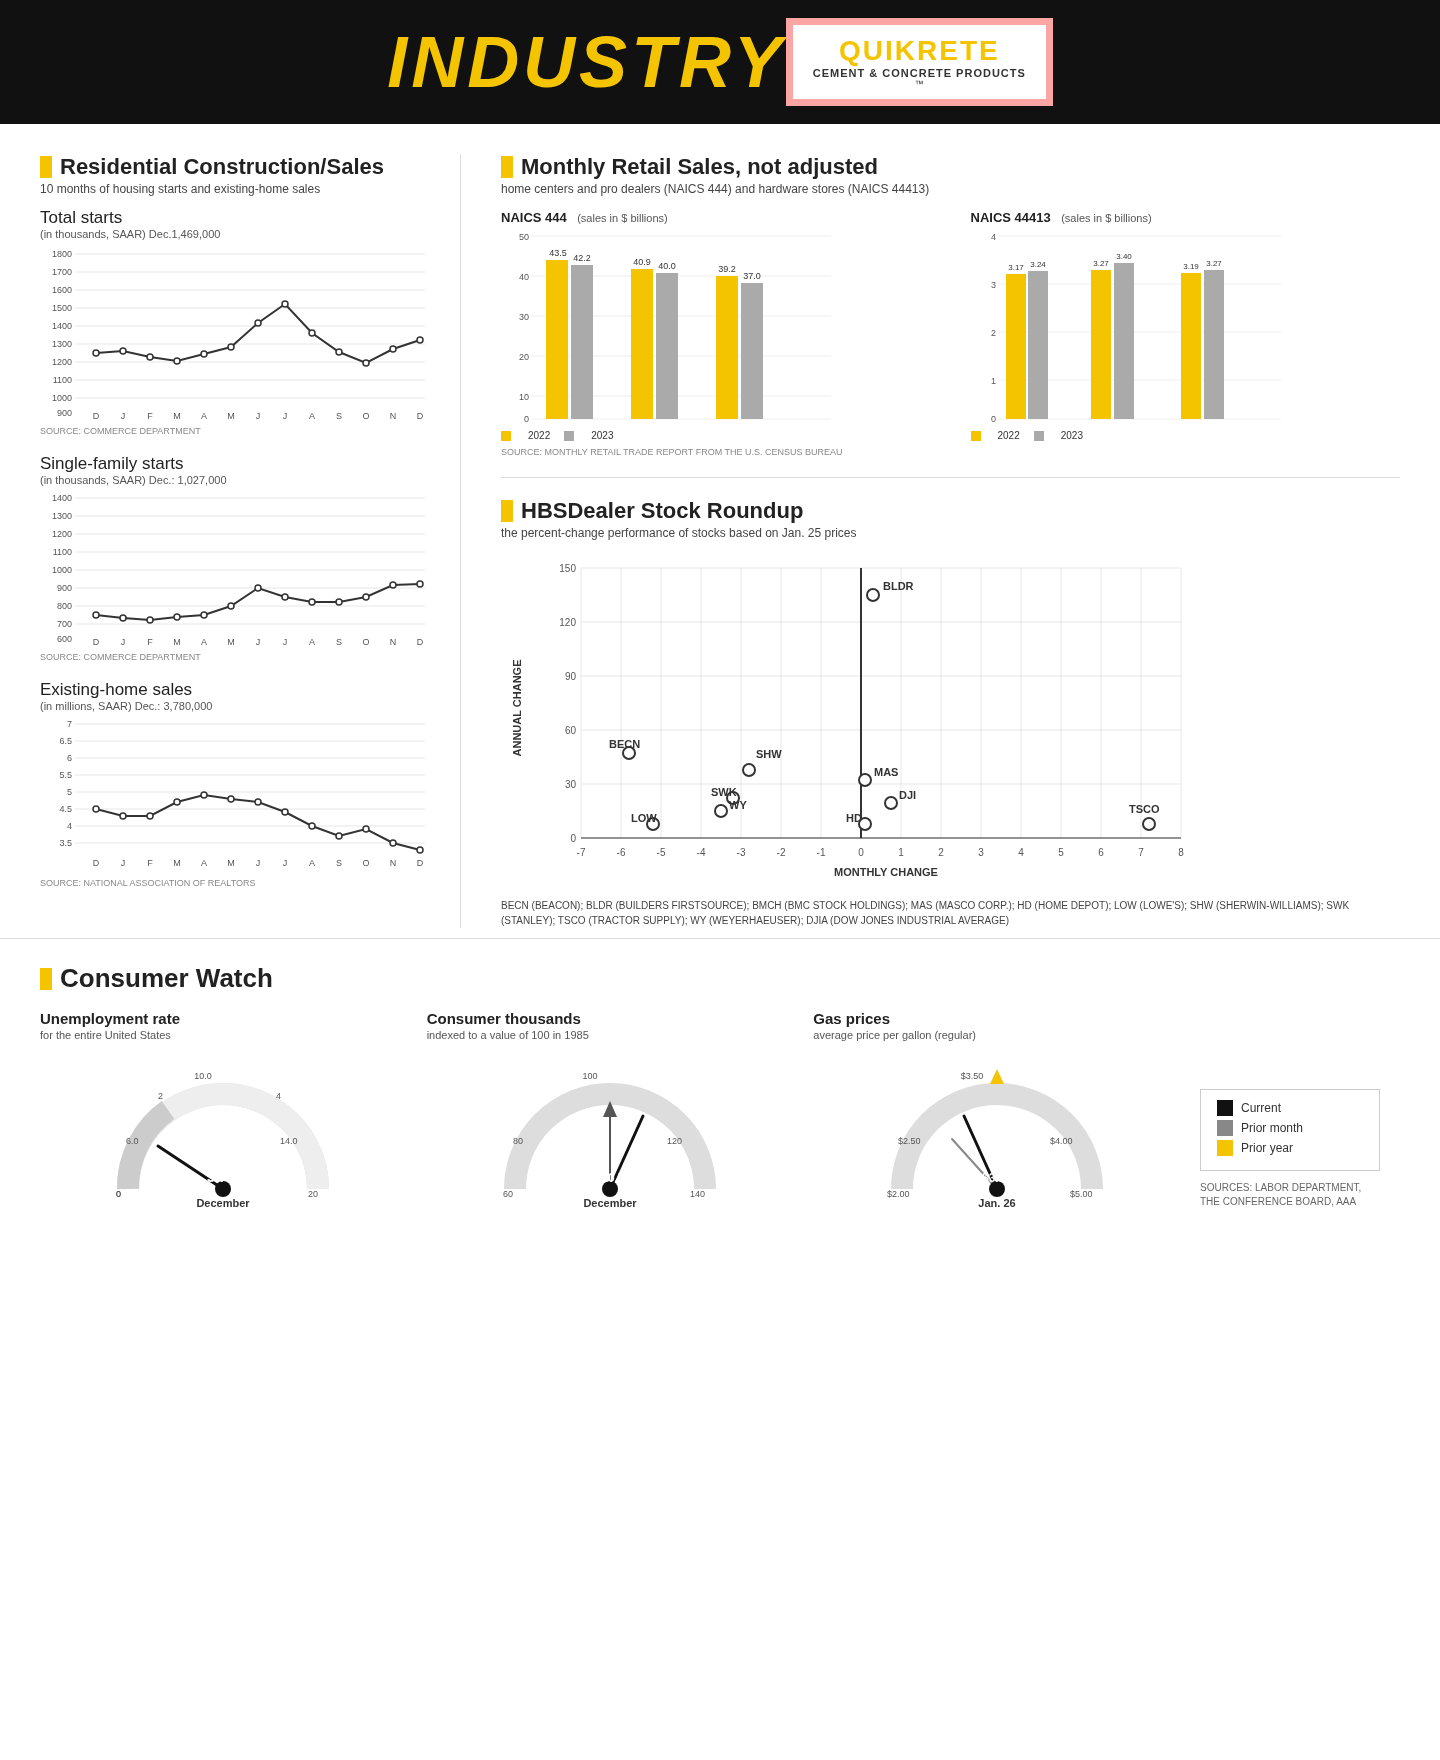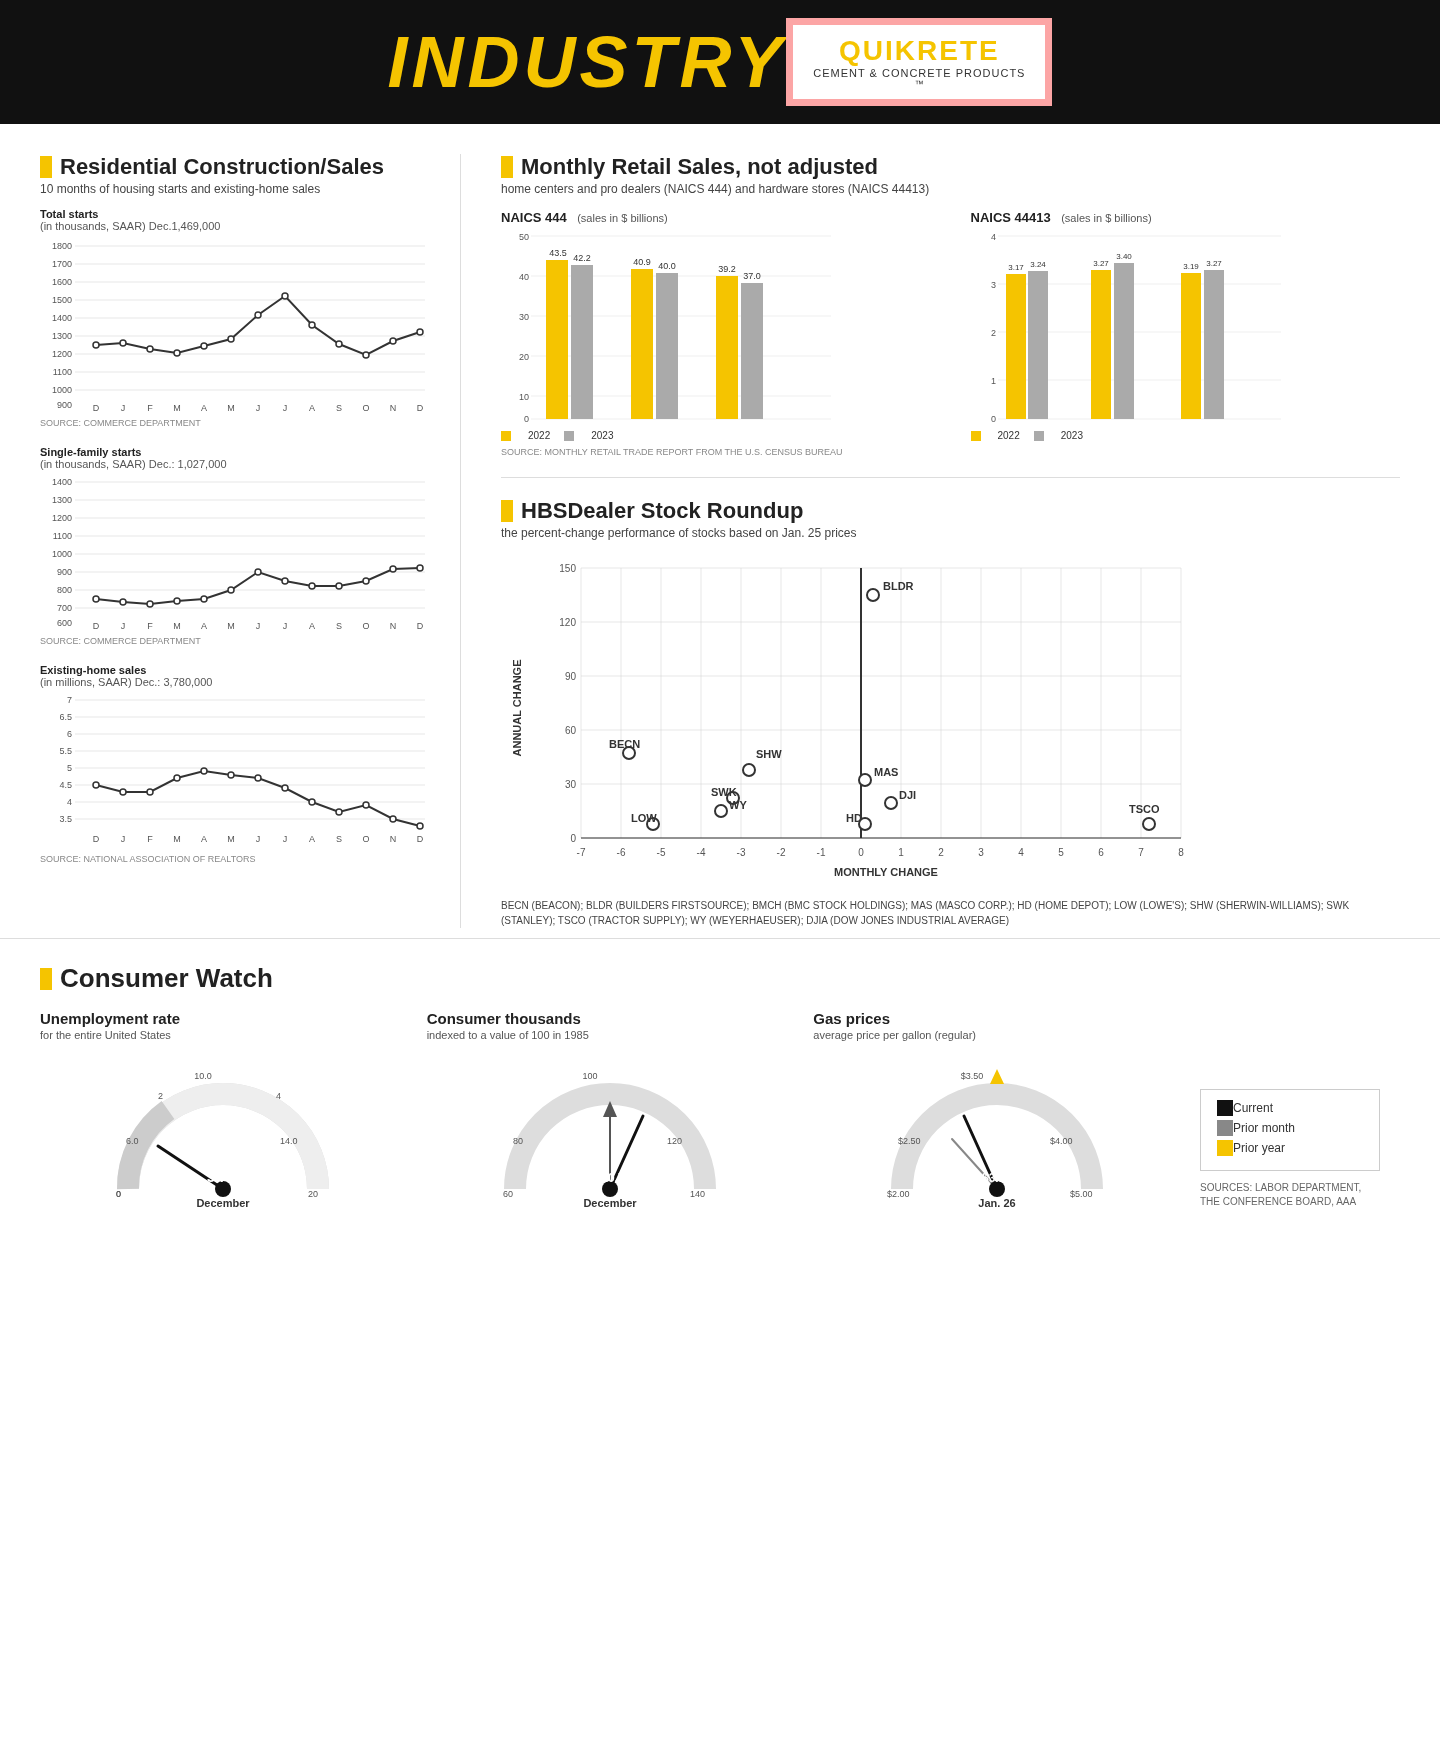--- a/index.html
+++ b/index.html
@@ -4,36 +4,36 @@
   <style>
     * { box-sizing: border-box; margin: 0; padding: 0; }
     body { background: #fff; font-family: Arial, sans-serif; width: 1440px; min-height: 1760px; overflow-x: hidden; }
 
     
     .header { background: #111; display: flex; align-items: center; justify-content: center; padding: 18px 40px; }
     .header-industry { font-size: 72px; font-weight: 900; color: #f5c400; letter-spacing: 4px; font-style: italic; text-transform: uppercase; }
     .header-dashboard { font-size: 72px; font-weight: 900; color: #f5c400; letter-spacing: 4px; font-style: italic; text-transform: uppercase; }
     .logo-box { border: 7px solid #fca5a5; background: #fff; padding: 10px 20px; display: flex; flex-direction: column; align-items: center; }
     .logo-title { font-size: 28px; font-weight: 900; color: #f5c400; letter-spacing: 2px; }
-    .logo-sub { font-size: 11px; font-weight: 400; color: #333; letter-spacing: 1px; text-transform: uppercase; }
+    .logo-sub { font-size: 11px; font-weight: 700; color: #333; letter-spacing: 1px; text-transform: uppercase; }
     .logo-tm { font-size: 9px; color: #333; }
 
     
     .main { display: flex; gap: 0; padding: 30px 40px 0; }
     .col-left { width: 420px; flex-shrink: 0; }
     .col-right { flex: 1; padding-left: 40px; border-left: 1px solid #ddd; }
 
     
     .section-title { font-size: 22px; font-weight: 900; color: #222; display: flex; align-items: center; gap: 8px; margin-bottom: 2px; }
     .section-title-bar { width: 12px; height: 22px; background: #f5c400; display: inline-block; flex-shrink: 0; }
     .section-subtitle { font-size: 12px; color: #444; margin-bottom: 12px; }
 
     
     .chart-block { margin-bottom: 18px; }
-    .chart-label { font-size: 11px; font-weight: 700; color: #222; }
+    .chart-label { font-size: 17px; font-weight: 400; color: #222; }
     .chart-sublabel { font-size: 11px; color: #555; margin-bottom: 4px; }
     .line-chart-source { font-size: 9px; color: #888; text-transform: uppercase; margin-top: 2px; }
 
     
     svg.line-chart { display: block; }
 
     
     .bar-section { margin-bottom: 20px; }
     .bar-row { display: flex; gap: 40px; }
     .bar-group-wrap { flex: 1; }
@@ -52,21 +52,21 @@
     .consumer-section { padding: 24px 40px 20px; border-top: 1px solid #ddd; margin-top: 10px; }
     .consumer-title { font-size: 26px; font-weight: 900; color: #222; display: flex; align-items: center; gap: 8px; margin-bottom: 16px; }
     .consumer-row { display: flex; gap: 0; align-items: flex-end; }
     .consumer-item { flex: 1; padding-right: 20px; }
     .consumer-item-title { font-size: 15px; font-weight: 700; color: #222; margin-bottom: 2px; }
     .consumer-item-sub { font-size: 11px; color: #555; margin-bottom: 8px; }
     .gauge-wrap { display: flex; justify-content: center; }
 
     
     .legend-box { padding: 10px 16px; border: 1px solid #ccc; font-size: 12px; color: #333; }
-    .legend-item { display: flex; align-items: center; gap: 0; margin-bottom: 4px; }
+    .legend-item { display: flex; align-items: center; gap: 8px; margin-bottom: 4px; }
     .legend-swatch { width: 16px; height: 16px; display: inline-block; }
 
     .sources-note { font-size: 10px; color: #666; margin-top: 8px; line-height: 1.4; }
 
     .divider { border: none; border-top: 1px solid #ddd; margin: 10px 0; }
 
     
   </style>
 </head>
 <body>

